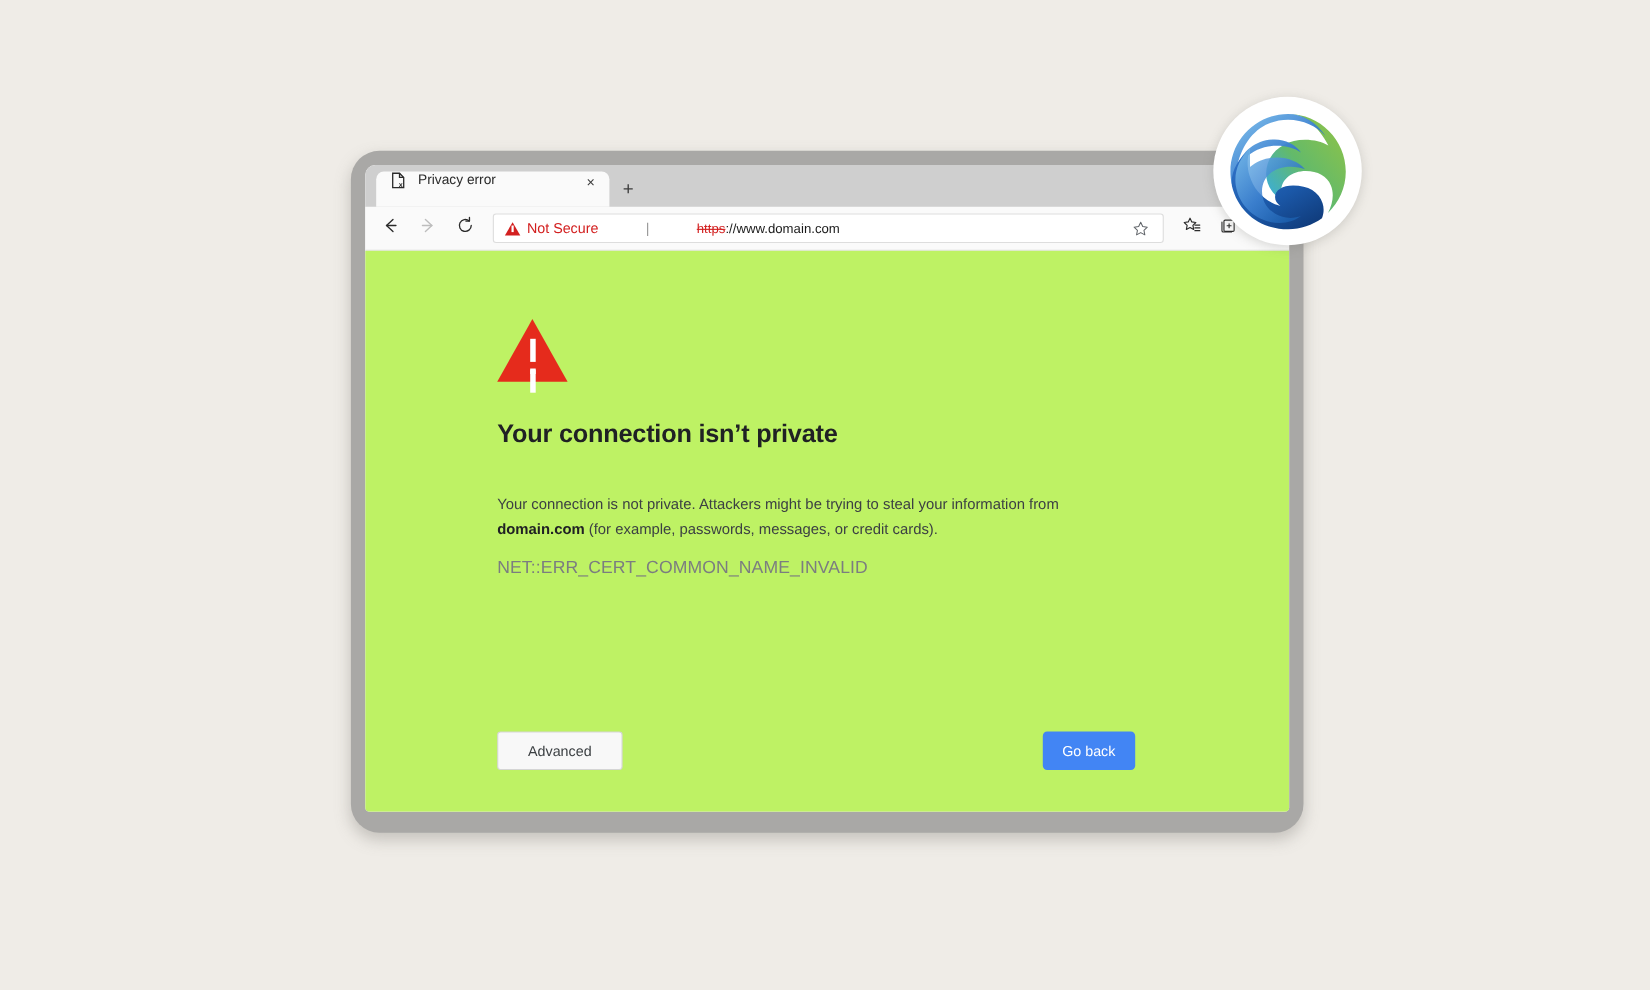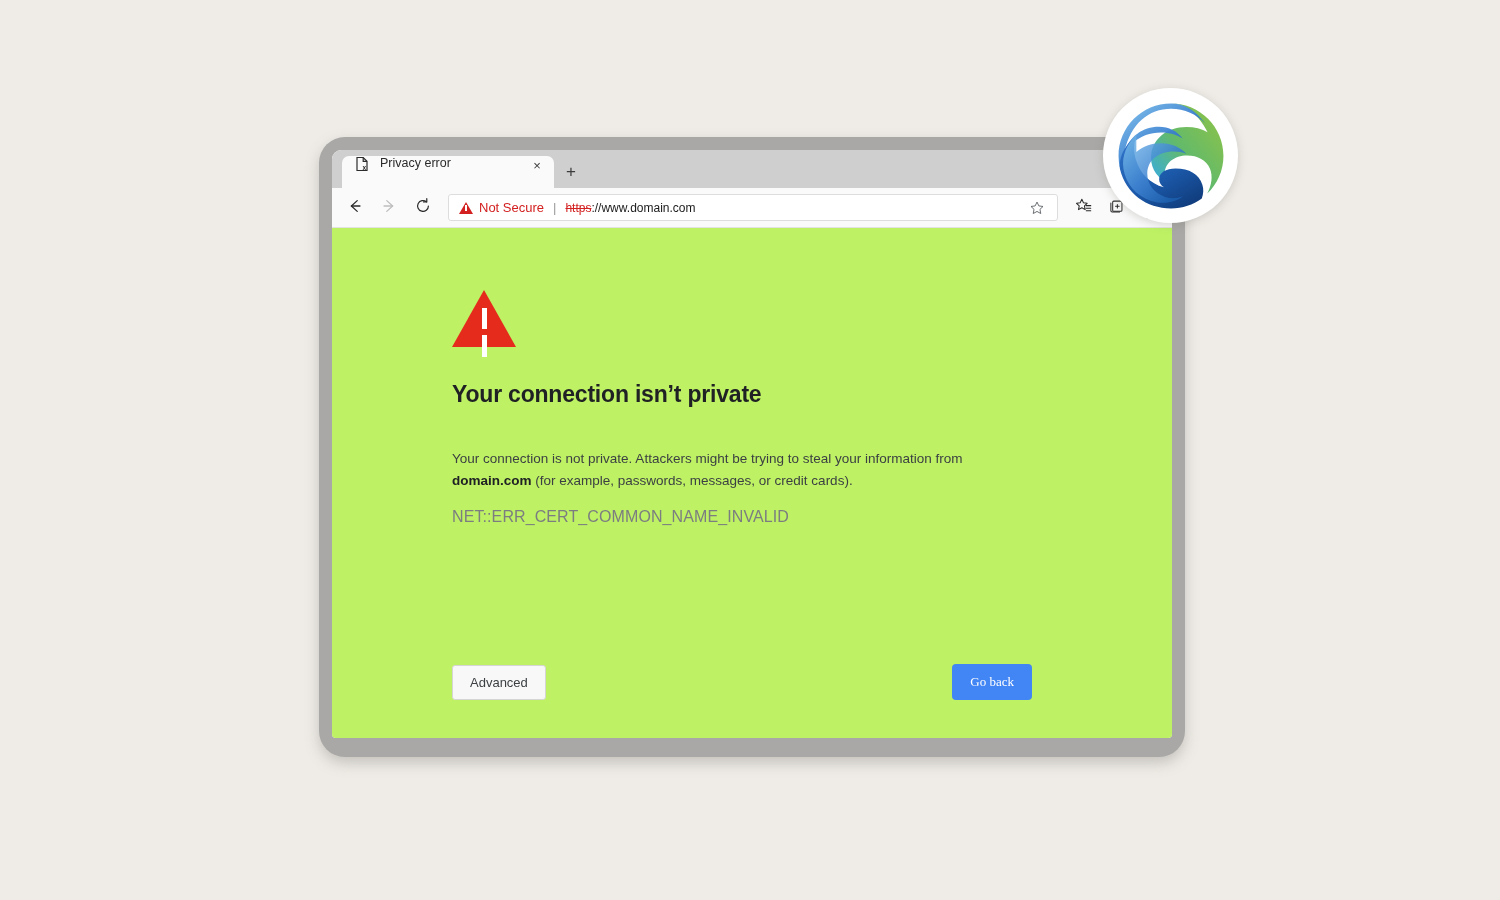--- a/index.html
+++ b/index.html
@@ -154,20 +154,21 @@
     flex: 1;
     height: 27px;
     background: #ffffff;
     border: 1px solid #dddddd;
     border-radius: 3px;
     display: flex;
     align-items: center;
     padding: 0 8px 0 10px;
     margin: 0 8px 0 6px;
     cursor: text;
+    gap: 34px;
   }
 
   #not-secure-indicator {
     display: flex;
     align-items: center;
     flex: 0 0 auto;
   }
 
   #not-secure-triangle {
     width: 0;
@@ -342,29 +343,29 @@
     justify-content: space-between;
   }
 
   #advanced-button {
     background: #f8f8f8;
     border: 1px solid #d5d5d5;
     border-radius: 3px;
     font-family: "Liberation Sans", sans-serif;
     font-size: 13px;
     color: #3c4043;
-    padding: 9px 17px;
+    padding: 9px 27px;
     cursor: pointer;
   }
 
   #go-back-button {
     background: #4285f4;
     border: none;
     border-radius: 4px;
-    font-family: Liberation Serif, serif;
+    font-family: Liberation Sans, sans-serif;
     font-size: 13px;
     color: #ffffff;
     padding: 10px 18px;
     cursor: pointer;
   }
 
   
   #edge-logo-badge {
     position: absolute;
     left: 1103px;

